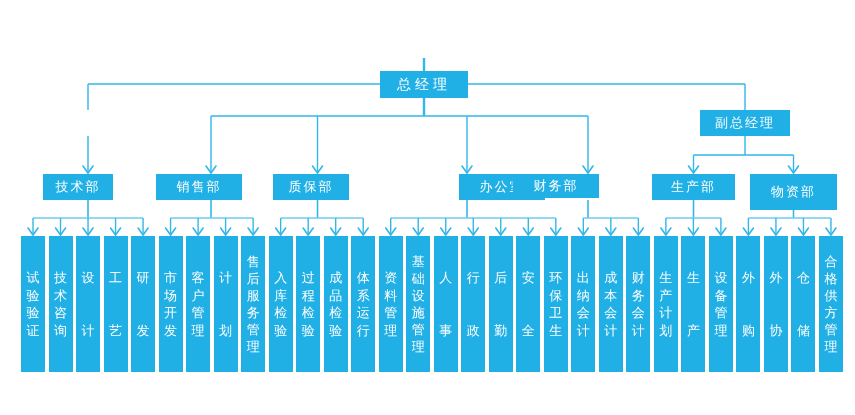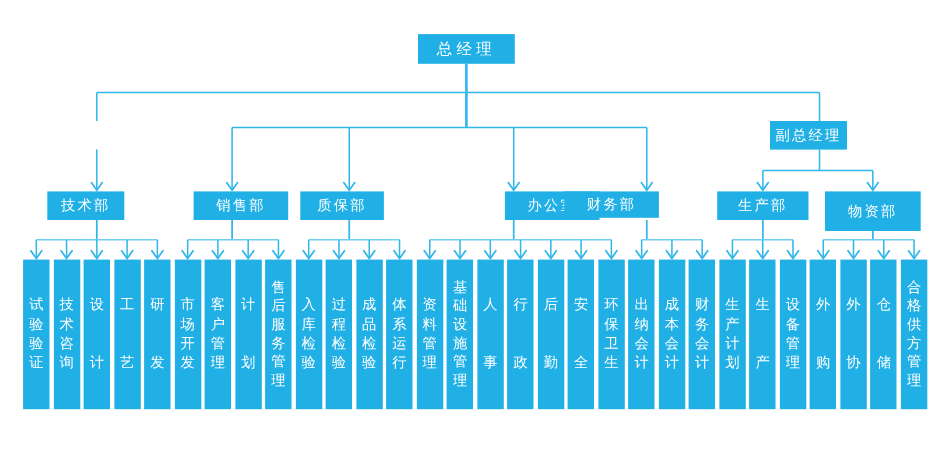--- a/index.html
+++ b/index.html
@@ -6,21 +6,21 @@
   #chart{
     position:relative;width:855px;height:415px;background:#fff;
     font-family:"DejaVu Sans","Liberation Sans",sans-serif;overflow:hidden;
   }
   #connectors{position:absolute;left:0;top:0;width:855px;height:415px;pointer-events:none;}
   .node{
     position:absolute;display:flex;align-items:center;justify-content:center;
     background:var(--box,#21b0e6);color:var(--text,#fff);
     font-size:13px;letter-spacing:2px;white-space:nowrap;
   }
-  .node.root{font-size:14px;letter-spacing:4px;}
+  .node.root{font-size:14px;letter-spacing:4px;margin-top:40px;}
   .leafrow{
     position:absolute;left:21px;top:236px;width:822px;height:136px;
     display:flex;gap:3.5px;
   }
   .leaf{
     flex:1;min-width:0;background:var(--box,#21b0e6);color:var(--text,#fff);
     display:flex;align-items:center;justify-content:center;
   }
   .vtext{display:flex;flex-direction:column;justify-content:space-between;align-items:center;}
   .vchar{font-size:13px;line-height:1;display:block;}
@@ -123,24 +123,24 @@
       <line x1="775.9296875" y1="218" x2="775.9296875" y2="234" stroke="#32b7ea" stroke-width="1.4"></line>
       <polyline points="770.9296875,228 775.9296875,235 780.9296875,228" fill="none" stroke="#32b7ea" stroke-width="1.6" stroke-linecap="round"></polyline>
       <line x1="803.4453125" y1="218" x2="803.4453125" y2="234" stroke="#32b7ea" stroke-width="1.4"></line>
       <polyline points="798.4453125,228 803.4453125,235 808.4453125,228" fill="none" stroke="#32b7ea" stroke-width="1.6" stroke-linecap="round"></polyline>
       <line x1="830.9609375" y1="218" x2="830.9609375" y2="234" stroke="#32b7ea" stroke-width="1.4"></line>
       <polyline points="825.9609375,228 830.9609375,235 835.9609375,228" fill="none" stroke="#32b7ea" stroke-width="1.6" stroke-linecap="round"></polyline>
     </svg>
 
   <div class="node root" style="left:380px;top:31px;width:88px;height:27px;">总经理</div>
 
-  <div class="node" style="left:700px;top:110px;width:70px;height:26px;">副总经理</div>
+  <div class="node" style="left:700px;top:110px;width:90px;height:26px;">副总经理</div>
 
   <div class="node" style="left:43px;top:174px;width:70px;height:26px;">技术部</div>
-  <div class="node" style="left:176px;top:174px;width:86px;height:26px;">销售部</div>
+  <div class="node" style="left:156px;top:174px;width:86px;height:26px;">销售部</div>
   <div class="node" style="left:273px;top:174px;width:76px;height:26px;">质保部</div>
   <div class="node" style="left:424px;top:174px;width:86px;height:26px;margin-left:35px;">办公室</div>
   <div class="node" style="left:513px;top:174px;width:86px;height:24px;">财务部</div>
   <div class="node" style="left:652px;top:174px;width:83px;height:26px;">生产部</div>
   <div class="node" style="left:750px;top:174px;width:87px;height:36px;">物资部</div>
 
   <div class="leafrow">
     <div class="leaf">
         <div class="vtext" style="height: 66px;">
           <span class="vchar">试</span>

